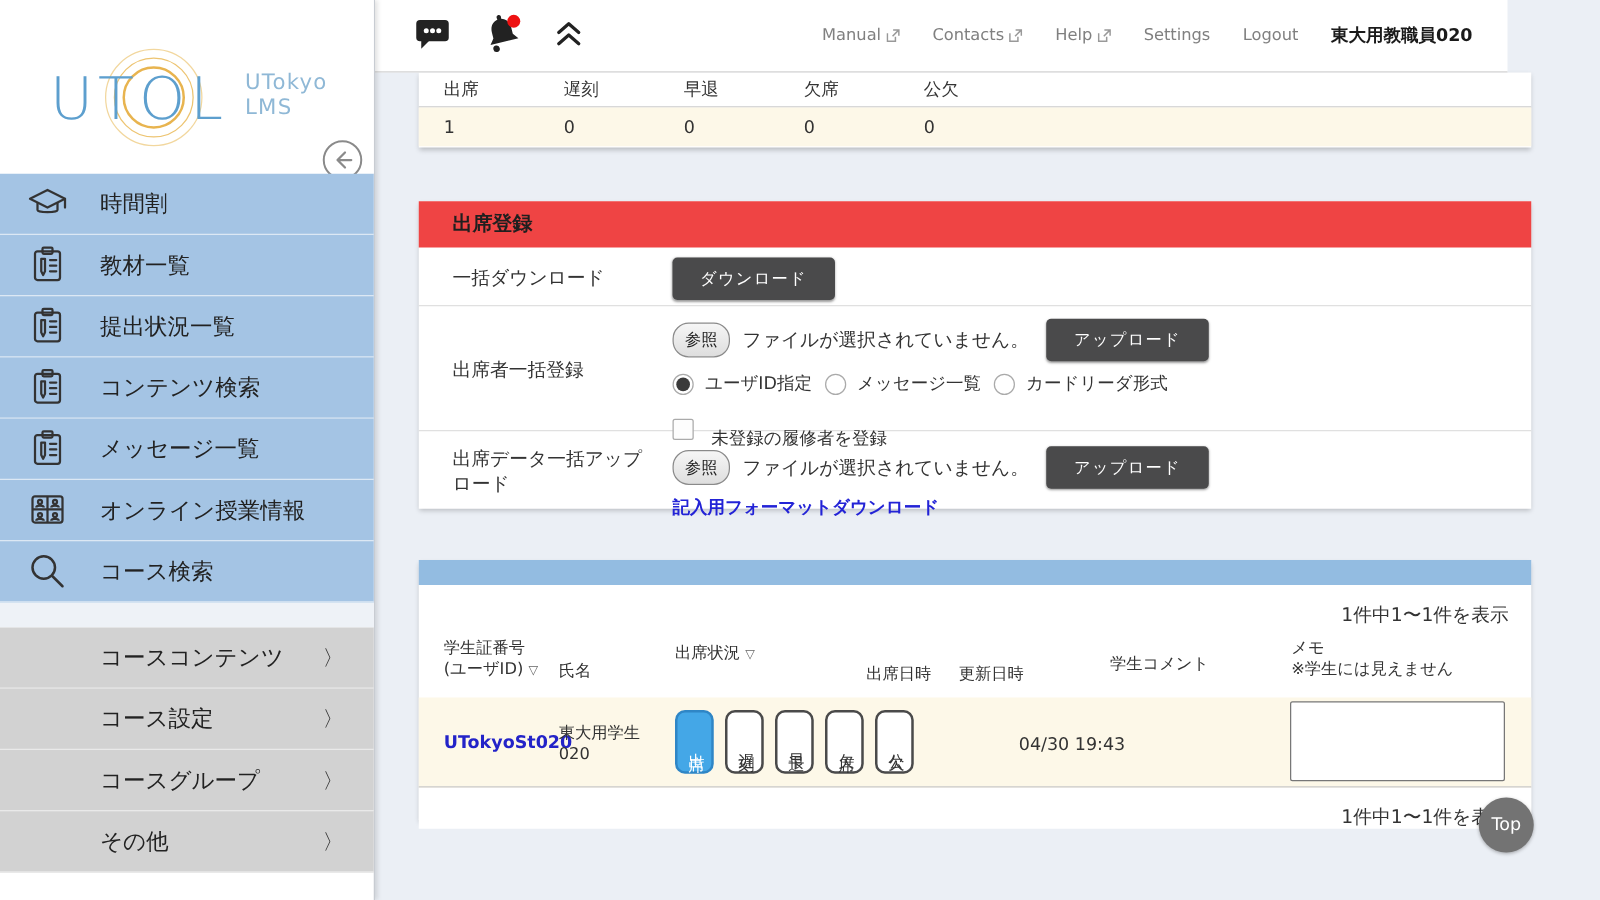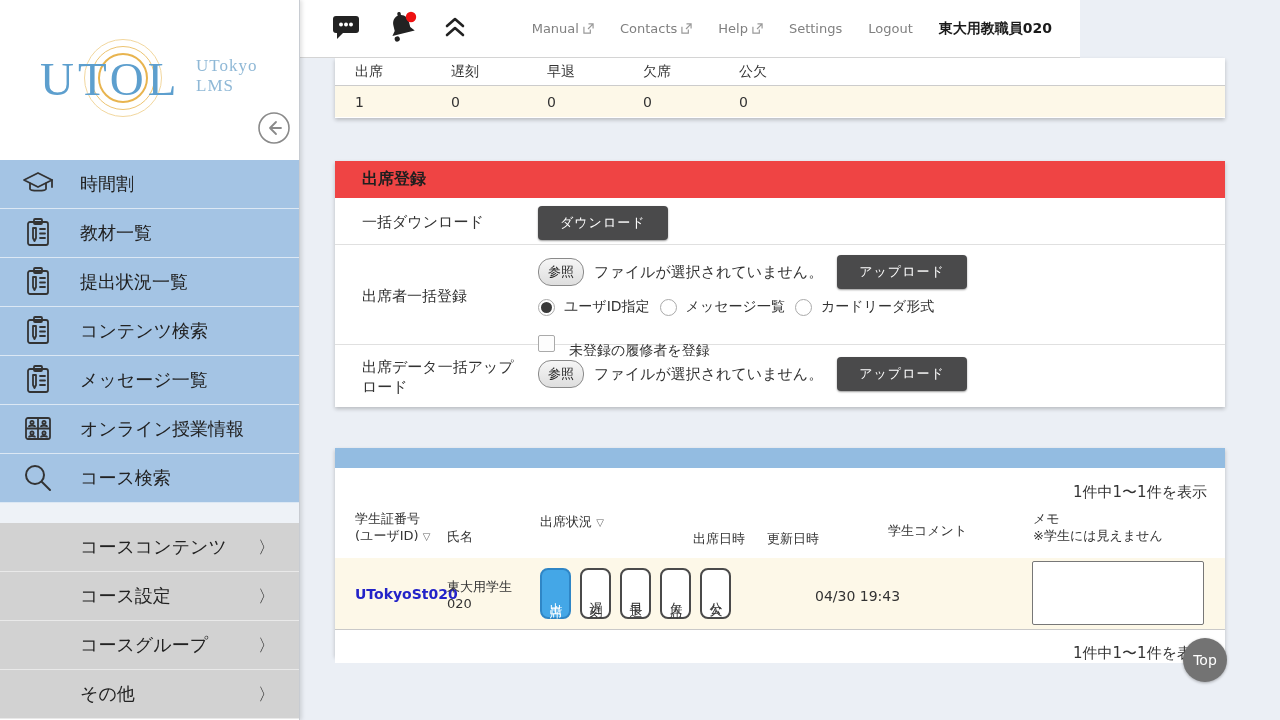--- a/index.html
+++ b/index.html
@@ -3,42 +3,42 @@
 <meta charset="utf-8">
 <style>
   * { margin:0; padding:0; box-sizing:border-box; }
   html,body { width:1280px; height:720px; }
   body { font-family:"DejaVu Sans","Liberation Sans",sans-serif; color:#333; }
   .page { position:relative; width:1280px; height:720px; overflow:hidden; background:#ebeff5; }
 
   
   .sidebar { position:absolute; left:0; top:0; width:300px; height:720px; background:#fff;
              border-right:1px solid #c8ccd2; box-shadow:2px 0 4px rgba(0,0,0,.12); z-index:5; }
-  .logo-area { position:relative; height:160px; background:#fff;font-family:Liberation Serif, serif; }
+  .logo-area { position:relative; height:139px; background:#fff; }
   .logo-utol { position:absolute; left:40px; top:52px; font-size:47px; font-weight:300;
                letter-spacing:4px; color:#5d9fce; z-index:2; }
   .logo-sub { position:absolute; left:196px; top:56px; font-size:17px; line-height:20px;
               color:#8fb8d6; letter-spacing:1px; z-index:2; }
   .ring { position:absolute; border-radius:50%; z-index:1; }
   .r1 { left:98px; top:53px; width:50px; height:50px; border:2px solid #e8b44f; }
   .r2 { left:91px; top:46px; width:64px; height:64px; border:1px solid #edc471; }
   .r3 { left:84px; top:39px; width:78px; height:78px; border:1px solid #f2d79e; }
   .collapse-btn { position:absolute; right:8px; top:111px; width:34px; height:34px; cursor:pointer; }
   .menu-item { position:relative; height:49px; background:#a4c4e4; border-bottom:1px solid #dce8f4;
                display:flex; align-items:center; cursor:pointer; }
   .menu-item .m-icon { width:36px; margin-left:20px; flex:0 0 36px; display:flex; align-items:center; }
   .menu-item .m-label { margin-left:24px; font-size:18px; color:#222; }
   .gap-strip { height:20px; background:#eef2f7; }
   .sub-item { position:relative; height:49px; background:#d2d2d2; border-bottom:1px solid #e9e9e9;
               display:flex; align-items:center; cursor:pointer; }
   .sub-item .s-label { margin-left:80px; font-size:18px; color:#222; }
   .sub-item .s-chev { position:absolute; right:24px; font-size:17px; color:#333; }
 
   
-  .header { position:absolute; left:300px; top:0; width:780px; height:58px; background:#fff;
+  .header { position:absolute; left:300px; top:0; width:906px; height:58px; background:#fff;
             border-bottom:1px solid #d4d4d4; z-index:4; display:flex; align-items:center; }
   .h-icons { display:flex; align-items:center; gap:22px; margin-left:30px; }
   .h-icon { cursor:pointer; position:relative; }
   .h-right { margin-left:auto; display:flex; align-items:center; gap:26px; margin-right:28px; }
   .h-link { font-size:13px; color:#808080; cursor:pointer; display:flex; align-items:center; gap:4px; }
   .h-user { font-size:14px; color:#1a1a1a; font-weight:bold; }
 
   
   .main { position:absolute; left:300px; top:58px; width:980px; height:662px; }
   .panel { position:absolute; left:35px; width:890px; background:#fff;
@@ -377,20 +377,21 @@
       </div>
 
       <div class="form-row row3">
         <div class="f-label" style="width:203px; padding-top:12px; line-height:20px;">出席データ一括アップロード</div>
         <div class="f-content" style="padding-top:12px;">
           <div class="file-line">
             <button class="btn-browse">参照</button>
             <span class="no-file">ファイルが選択されていません。</span>
             <button class="btn-dark">アップロード</button>
           </div>
+          <span class="fmt-link">記入用フォーマットダウンロード</span>
         </div>
       </div>
     </div>
 
     <div class="panel panel-table">
       <div class="blue-bar"></div>
       <div class="count-line">1件中1〜1件を表示</div>
 
       <div class="tbl-head">
         <div class="th th-id">

